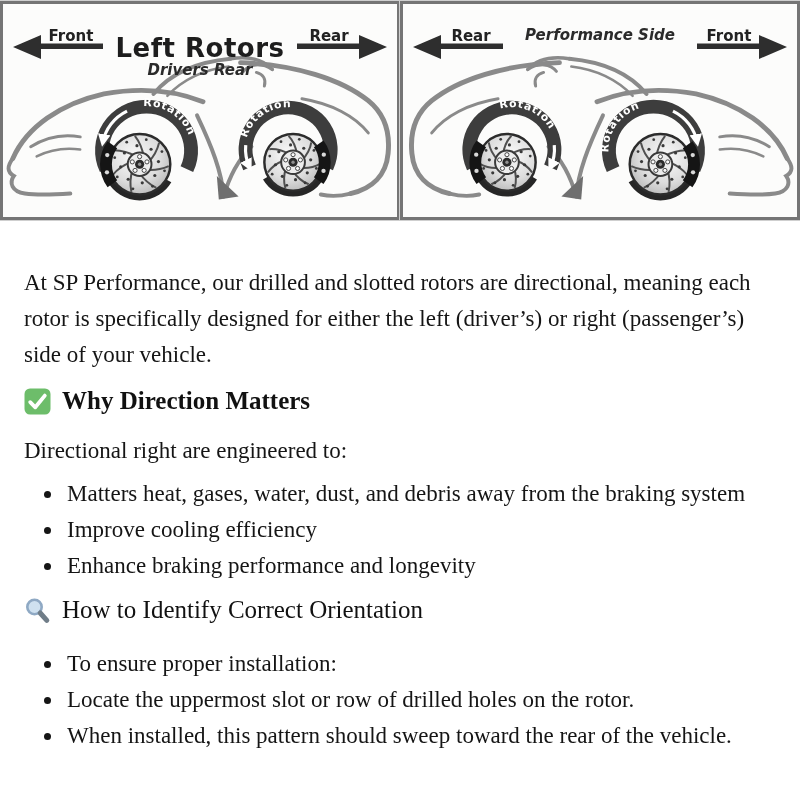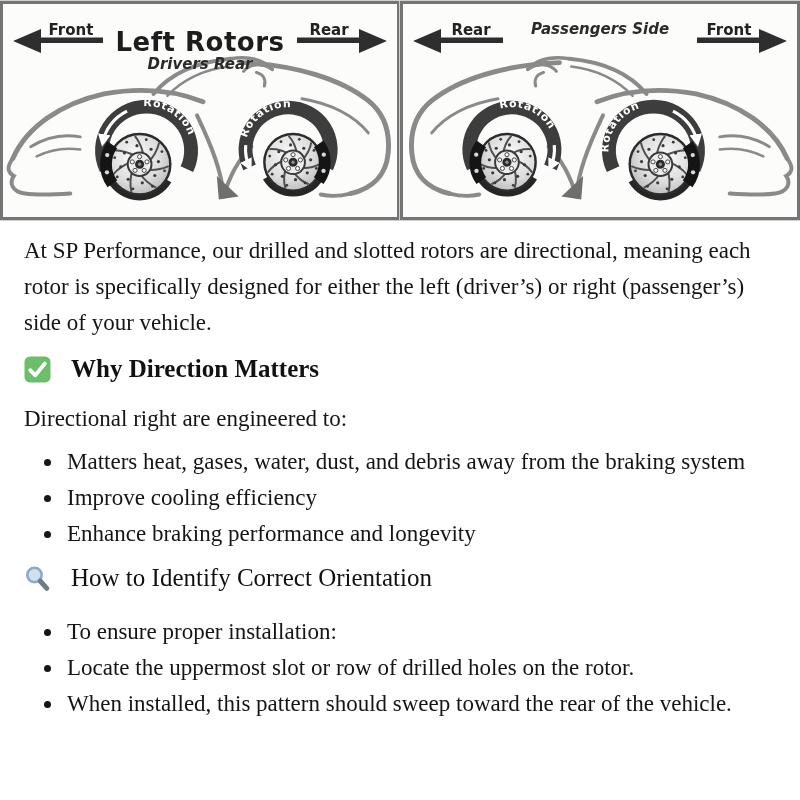--- a/index.html
+++ b/index.html
@@ -3,33 +3,33 @@
 <meta charset="utf-8">
 <style>
   html,body{margin:0;padding:0;background:#ffffff;}
   body{width:800px;height:800px;overflow:hidden;font-family:"Liberation Serif","DejaVu Serif",serif;color:#151515;}
 
   
   .diagram{display:flex;width:800px;height:221px;padding-top:1px;box-sizing:border-box;}
   .panel{position:relative;flex:1;height:219px;border:3px solid #757575;outline:1px solid #cfcfcf;
          background:#fcfcfb;box-sizing:border-box;overflow:hidden;}
   .car-svg{position:absolute;left:0;top:0;width:100%;height:100%;}
-  .phead{position:absolute;left:0;top:10px;width:100%;display:flex;justify-content:space-between;
+  .phead{position:absolute;left:0;top:16px;width:100%;display:flex;justify-content:space-between;
          align-items:flex-start;padding:5px 8px 0;box-sizing:border-box;z-index:2;}
   .dirsvg{width:92px;height:31px;flex:0 0 auto;margin-top:3px;}
   .dirtext{font-family:"DejaVu Sans",sans-serif;font-size:15px;font-weight:bold;fill:#222;}
   .ptitle{text-align:center;line-height:1;margin-top:1px;}
   .t1{font-family:"DejaVu Sans",sans-serif;font-weight:bold;font-size:26px;color:#1d1d1d;letter-spacing:.5px;margin-top:9px;}
   .t2{font-family:"DejaVu Sans",sans-serif;font-weight:bold;font-style:italic;font-size:15px;color:#2a2a2a;margin-top:2px;}
 
   
-  .content{padding:12px 24px 18px;font-size:23px;line-height:36px;}
+  .content{padding:12px 24px 18px;font-size:23px;line-height:36px;margin-top:32px;}
   .content p{margin:0 0 0 0;}
   p.lead{margin-top:14px;}
-  h2{font-size:25px;margin:10px 0 6px;display:flex;align-items:center;gap:20px;font-weight:bold;color:#111;}
+  h2{font-size:25px;margin:10px 0 6px;display:flex;align-items:center;gap:11px;font-weight:bold;color:#111;}
   h2.light{font-weight:normal;margin-top:8px;}
   h2 .hicon{flex:0 0 auto;display:inline-flex;}
   ul{margin:7px 0 0 0;padding-left:40px;}
   ul.second{margin-top:18px;}
   li{padding-left:3px;}
 </style>
 </head>
 <body>
 
 <div class="diagram">
@@ -269,21 +269,21 @@
         <path d="M 152.8 144.5 A 43 43 0 0 1 148.6 167.8" stroke="#fff" stroke-width="3.2" fill="none" marker-end="url(#ahR)"></path>
         <path id="tpRb" d="M 95.1 108.1 A 43.5 43.5 0 0 1 152.5 140.0" fill="none"></path>
         <text font-family="&quot;DejaVu Sans&quot;,sans-serif" font-size="11" font-weight="bold" fill="#ffffff" letter-spacing="0.8"><textPath href="#tpRb" startOffset="3">Rotation</textPath></text>
       </svg>
     <div class="phead">
       <svg class="dirsvg" viewBox="0 0 92 31">
         <polygon points="2,19 30,7 30,15.5 92,15.5 92,21 30,21 30,31" fill="#2e2e2e"></polygon>
         <text class="dirtext" x="60" y="13" text-anchor="middle">Rear</text>
       </svg>
       <div class="ptitle">
-        <div class="t2">Passengers Side</div>
+        <div class="t2">Performance Side</div>
       </div>
       <svg class="dirsvg" viewBox="0 0 92 31">
         <polygon points="90,19 62,7 62,15.5 0,15.5 0,21 62,21 62,31" fill="#2e2e2e"></polygon>
         <text class="dirtext" x="32" y="13" text-anchor="middle">Front</text>
       </svg>
     </div>
   </div>
 </div>
 
 <div class="content">

